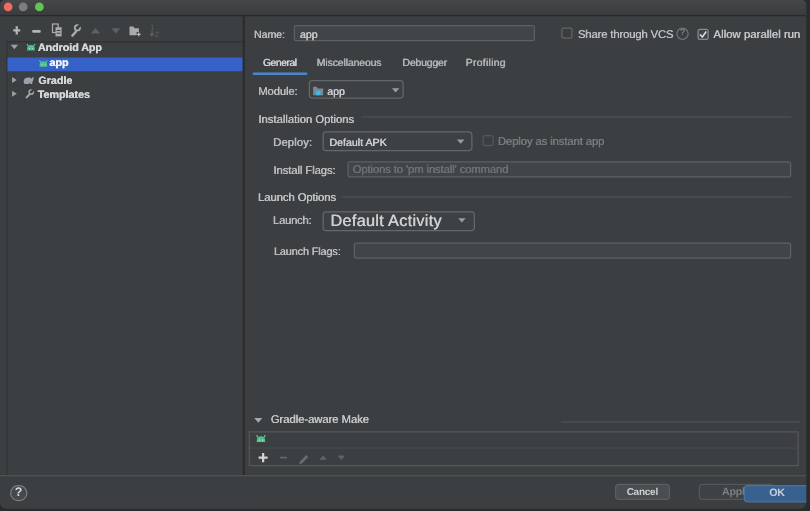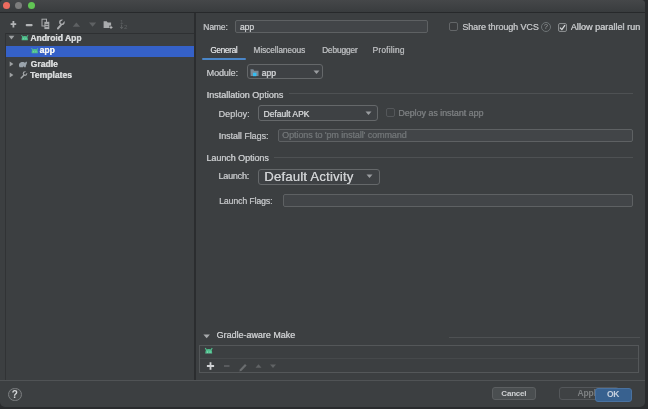--- a/index.html
+++ b/index.html
@@ -158,14 +158,14 @@
     <path d="M25,6 L30.5,6" stroke="#636668" stroke-width="1.4" fill="none"></path>
     <path d="M41,9.2 l5,-5.2 1.6,1.6 -5,5.2 -2.2,0.6 z" fill="#6a6d6f"></path>
     <path d="M56.5,7.8 l3,-3.6 3,3.6 z" fill="#606365"></path>
     <path d="M71,4.4 l3,3.6 3,-3.6 z" fill="#606365"></path>
   </svg>
 
   <div class="abs" style="left:0;top:379.5px;width:646px;height:1px;background:#505355;"></div>
   <div class="abs" style="left:8px;top:387.7px;width:13.6px;height:13.6px;border:1px solid #7a7d7f;border-radius:50%;background:#46494b;box-sizing:border-box;color:#d6d8da;font-size:10px;font-weight:bold;text-align:center;line-height:12.5px;">?</div>
   <div class="abs" style="left:491.5px;top:387px;width:44.7px;height:13.4px;background:#4a4e50;border:1px solid #5c5f61;border-radius:3px;box-sizing:border-box;color:#d0d2d4;font-size:8px;font-weight:bold;text-align:center;line-height:11.5px;letter-spacing:-0.2px;">Cancel</div>
   <div class="abs" style="left:559px;top:387px;width:60px;height:13.4px;background:#3f4244;border:1px solid #54575a;border-radius:3px;box-sizing:border-box;color:#7e8183;font-size:8.5px;font-weight:bold;text-align:center;line-height:11.5px;letter-spacing:-0.15px;">Apply</div>
-  <div class="abs" style="left:594.6px;top:388px;width:37px;height:13.5px;background:#38618f;border:1px solid #4a72a0;border-radius:3px;box-sizing:border-box;color:#c6d0de;font-size:8.5px;font-weight:bold;text-align:center;line-height:11.5px;letter-spacing:-0.2px;">OK</div>
+  <div class="abs" style="left:594.6px;top:388px;width:54px;height:13.5px;background:#38618f;border:1px solid #4a72a0;border-radius:3px;box-sizing:border-box;color:#c6d0de;font-size:8.5px;font-weight:bold;text-align:center;line-height:11.5px;letter-spacing:-0.2px;">OK</div>
 </div>
 
 </body></html>

